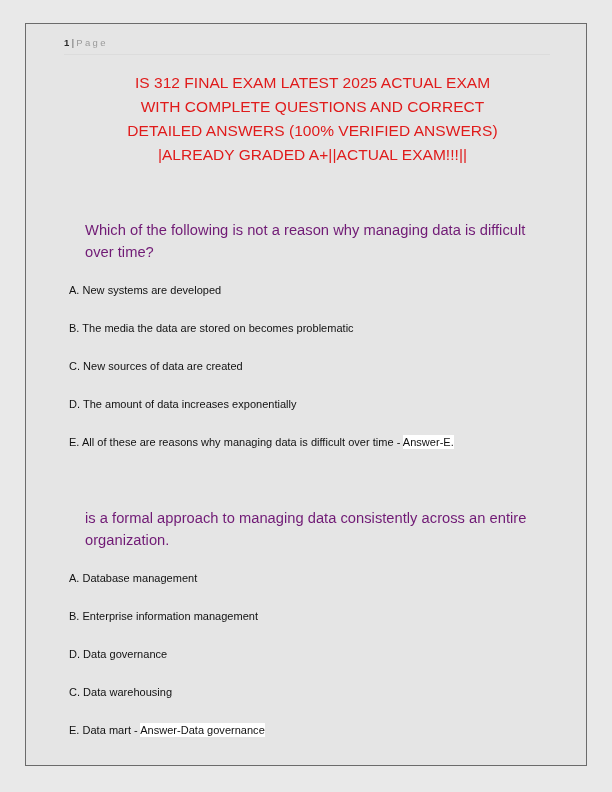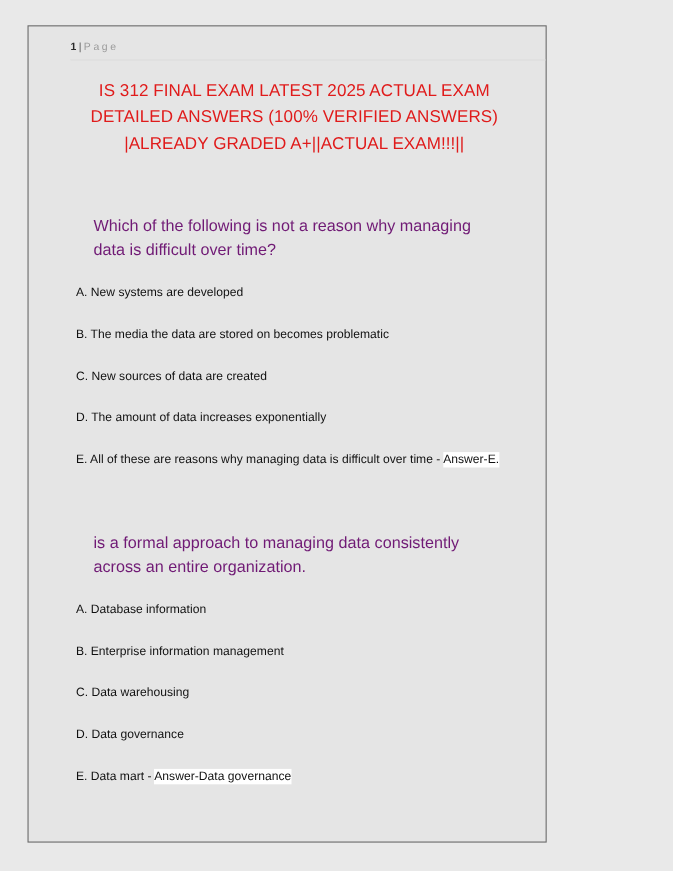--- a/index.html
+++ b/index.html
@@ -11,21 +11,21 @@
     height: 792px;
     background: #e9e9e9;
     font-family: "Liberation Sans", sans-serif;
     overflow: hidden;
   }
 
   .page-sheet {
     position: absolute;
     left: 25px;
     top: 23px;
-    width: 472px;
+    width: 562px;
     height: 743px;
     background: #e5e5e5;
     border: 1px solid #6b6b6b;
     box-sizing: border-box;
     overflow: hidden;
   }
 
   
   .page-header {
     position: absolute;
@@ -119,40 +119,41 @@
     <div class="page-header-line">
       <span class="ph-num">1</span><span class="ph-sep">|</span><span class="ph-word">Page</span>
     </div>
   </div>
   <div class="header-rule"></div>
 
   <div class="doc-body">
 
     <h1 class="doc-title">
       <span class="tline">IS 312 FINAL EXAM LATEST 2025 ACTUAL EXAM</span>
+      <span class="tline">WITH COMPLETE QUESTIONS AND CORRECT</span>
       <span class="tline">DETAILED ANSWERS (100% VERIFIED ANSWERS)</span>
       <span class="tline">|ALREADY GRADED A+||ACTUAL EXAM!!!||</span>
     </h1>
 
     <div class="block-gap-large"></div>
 
     <div>
       <p class="q-stem">Which of the following is not a reason why managing data is difficult over time?</p>
       <p class="q-option">A. New systems are developed</p>
       <p class="q-option">B. The media the data are stored on becomes problematic</p>
       <p class="q-option">C. New sources of data are created</p>
       <p class="q-option">D. The amount of data increases exponentially</p>
       <p class="q-option"><span>E. All of these are reasons why managing data is difficult over time - </span><span class="hl">Answer-E.</span></p>
     </div>
 
     <div class="block-gap-para"></div>
 
     <div>
       <p class="q-stem">is a formal approach to managing data consistently across an entire organization.</p>
-      <p class="q-option">A. Database information</p>
+      <p class="q-option">A. Database management</p>
       <p class="q-option">B. Enterprise information management</p>
+      <p class="q-option">D. Data governance</p>
       <p class="q-option">C. Data warehousing</p>
-      <p class="q-option">D. Data governance</p>
       <p class="q-option"><span>E. Data mart - </span><span class="hl">Answer-Data governance</span></p>
     </div>
 
   </div>
 </div>
 
 </body></html>

